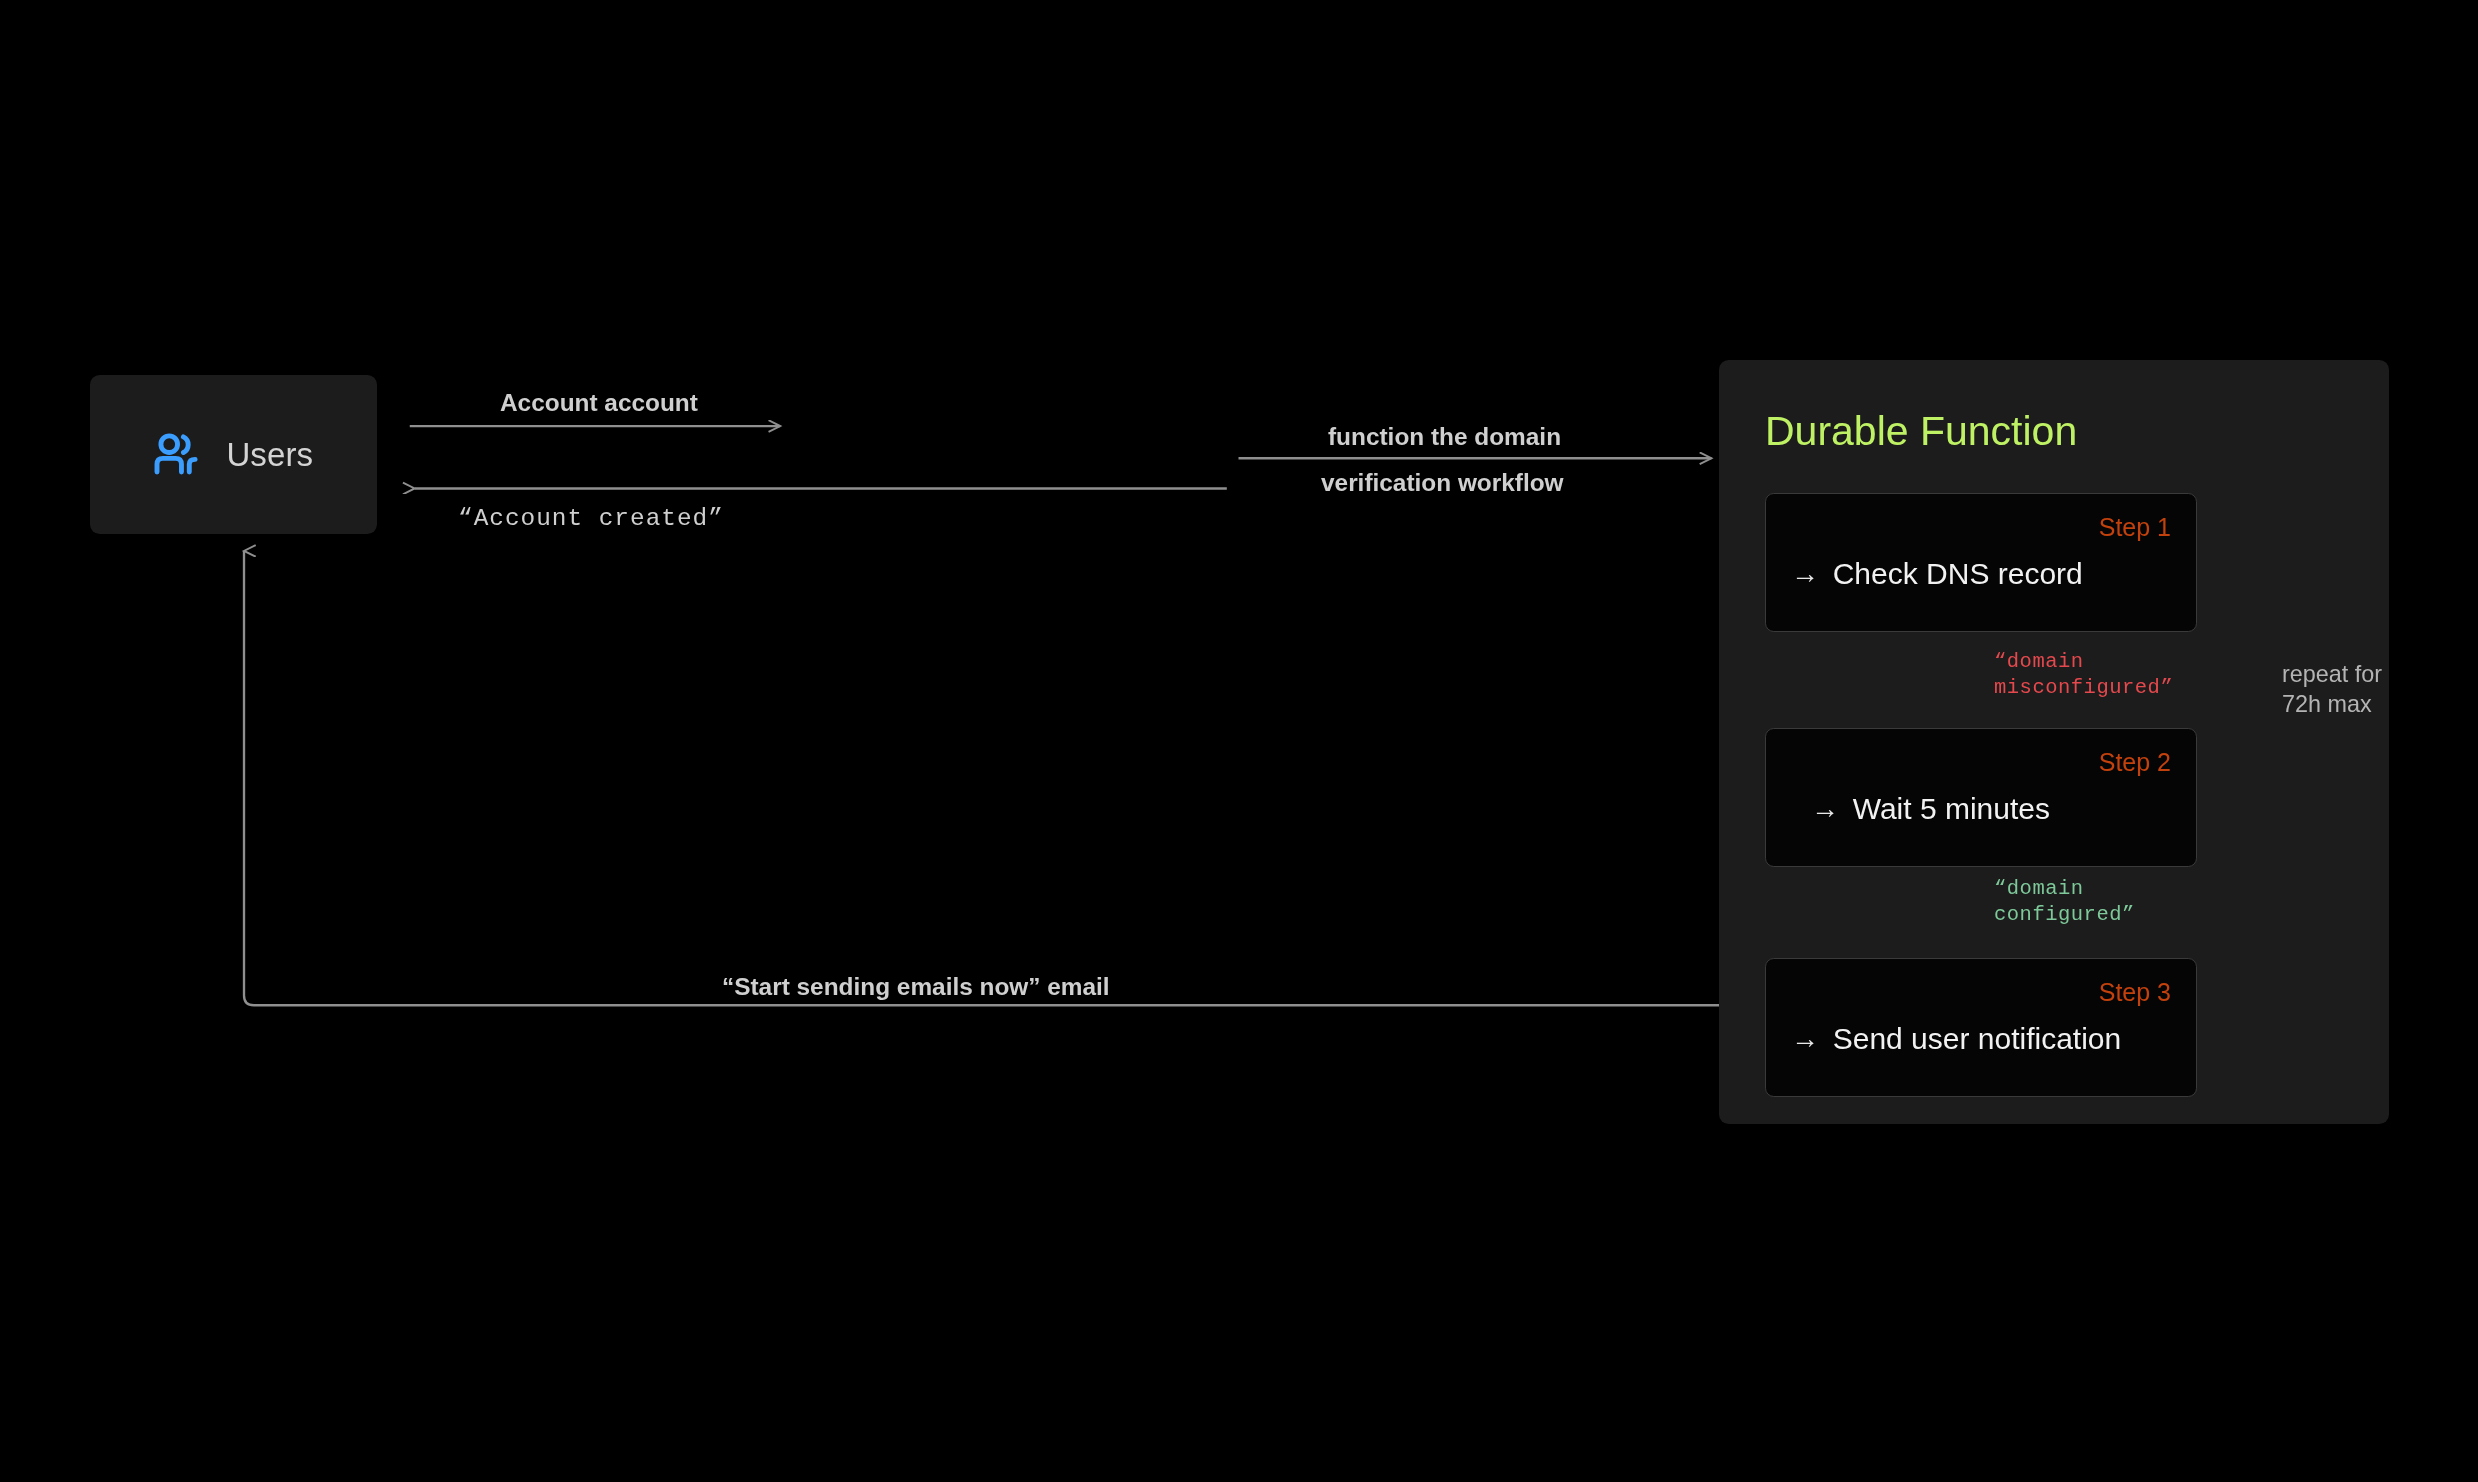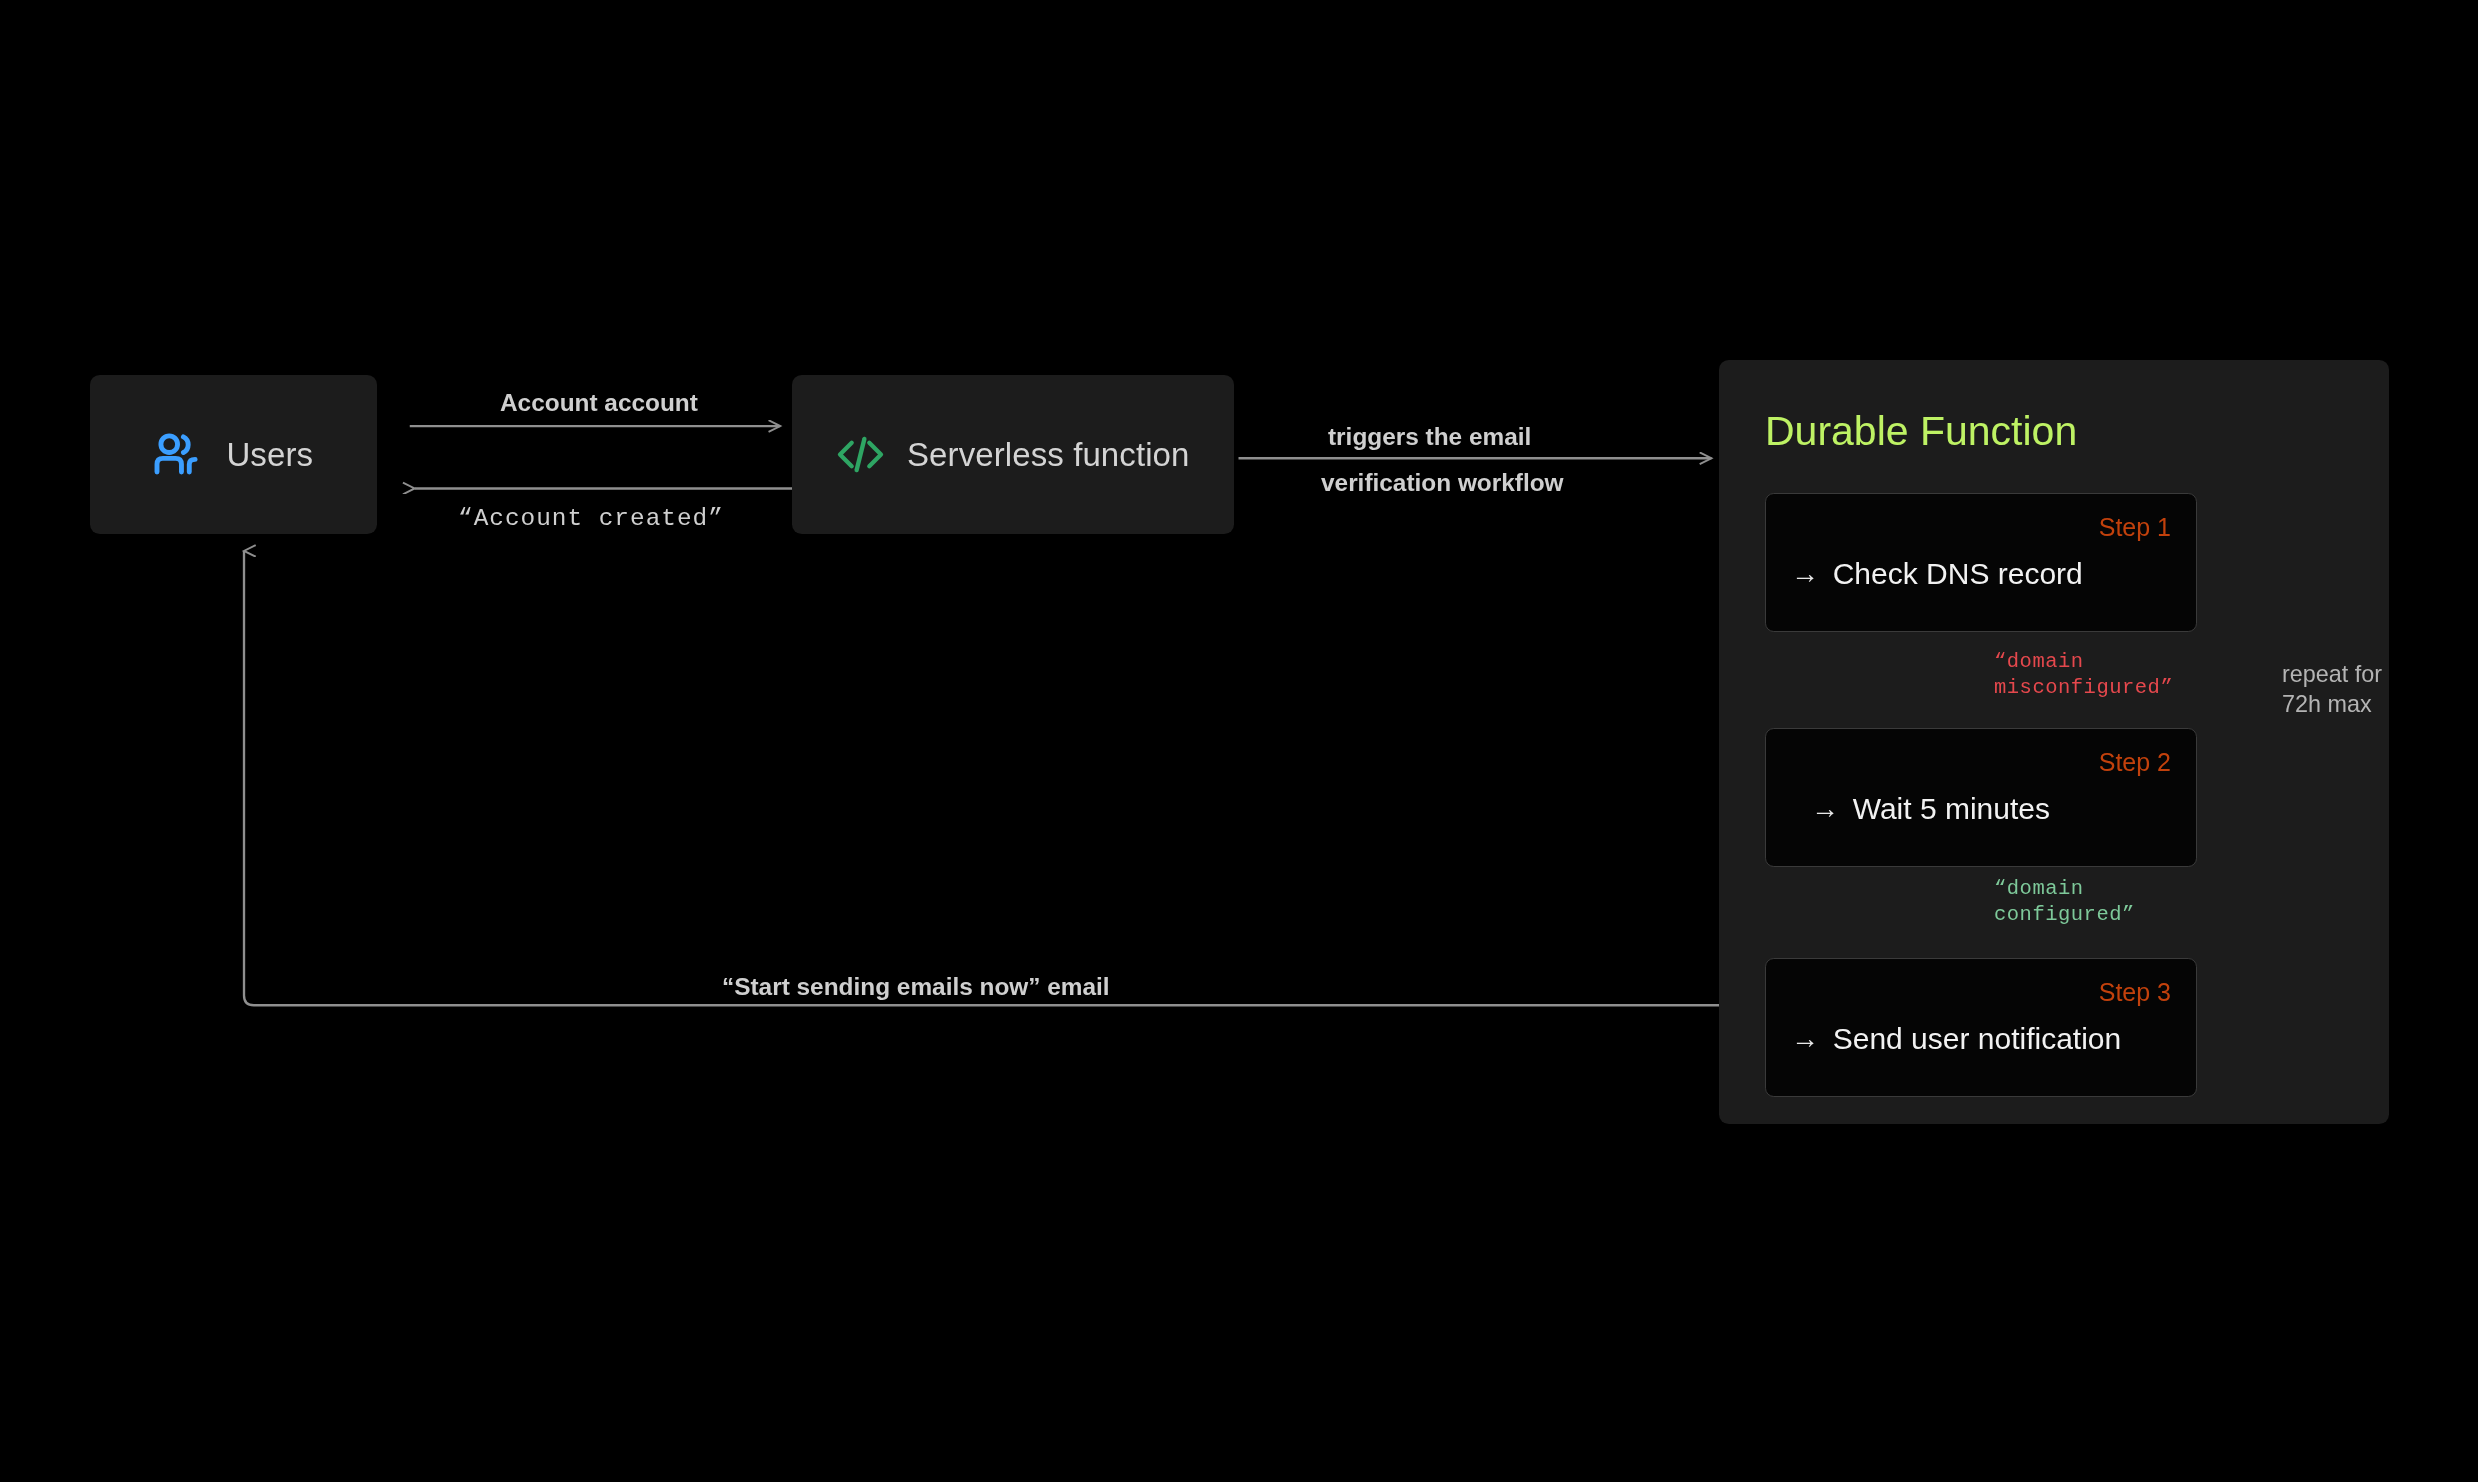--- a/index.html
+++ b/index.html
@@ -174,30 +174,20 @@
       <svg width="51" height="45" viewBox="0 0 52 46" xmlns="http://www.w3.org/2000/svg">
         <circle cx="15.5" cy="12.5" r="8.5" fill="none" stroke="#3b9eff" stroke-width="5"></circle>
         <path d="M 3 41 L 3 33 Q 3 27 9 27 L 22 27 Q 28 27 28 33 L 28 41" fill="none" stroke="#3b9eff" stroke-width="5" stroke-linecap="round"></path>
         <path d="M 30 5 A 9 9 0 0 1 30 21" fill="none" stroke="#3b9eff" stroke-width="5" stroke-linecap="round"></path>
         <path d="M 36 41 L 36 33 Q 36 28 42 28" fill="none" stroke="#3b9eff" stroke-width="5" stroke-linecap="round"></path>
       </svg>
     </span>
     <span class="entity-label">Users</span>
   </div>
 
-  <div class="entity-box" style="left:792px; top:375px; width:442px; height:159px;">
-    <span class="entity-icon">
-      <svg width="49" height="41" viewBox="0 0 50 42" xmlns="http://www.w3.org/2000/svg">
-        <path d="M 16 9 L 4 21 L 16 33" fill="none" stroke="#2ea563" stroke-width="4.4" stroke-linecap="round" stroke-linejoin="round"></path>
-        <path d="M 34 9 L 46 21 L 34 33" fill="none" stroke="#2ea563" stroke-width="4.4" stroke-linecap="round" stroke-linejoin="round"></path>
-        <path d="M 29 5 L 21 37" fill="none" stroke="#2ea563" stroke-width="4.4" stroke-linecap="round"></path>
-      </svg>
-    </span>
-    <span class="entity-label">Serverless function</span>
-  </div>
 
   <div class="panel" style="left:1719px; top:360px; width:670px; height:764px;"></div>
 
   <div class="panel-title" style="left:1765px; top:408px;">Durable Function</div>
 
   <div class="step-card" style="left:1765px; top:493px; width:432px; height:139px;">
     <div class="step-kicker">Step 1</div>
     <div class="step-body">
       <span class="step-arrow-glyph">→</span>
       <span>Check DNS record</span>
@@ -217,21 +207,21 @@
     <div class="step-body">
       <span class="step-arrow-glyph">→</span>
       <span>Send user notification</span>
     </div>
   </div>
 
   <div class="edge-label sans" style="left:500px; top:387px;">Account account</div>
 
   <div class="edge-label mono" style="left:458px; top:503px;">“Account created”</div>
 
-  <div class="edge-label sans" style="left:1328px; top:421px;">triggers the email</div>
+  <div class="edge-label sans" style="left:1328px; top:421px;">function the domain</div>
   <div class="edge-label sans" style="left:1321px; top:467px;">verification workflow</div>
 
   <div class="edge-label mono-red" style="left:1994px; top:649px;">
     <div>“domain</div>
     <div>misconfigured”</div>
   </div>
 
   <div class="edge-label mono-green" style="left:1994px; top:876px;">
     <div>“domain</div>
     <div>configured”</div>

